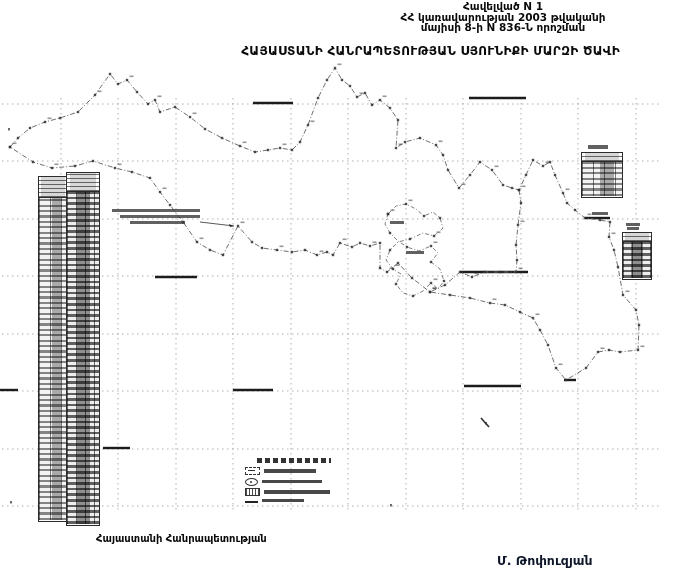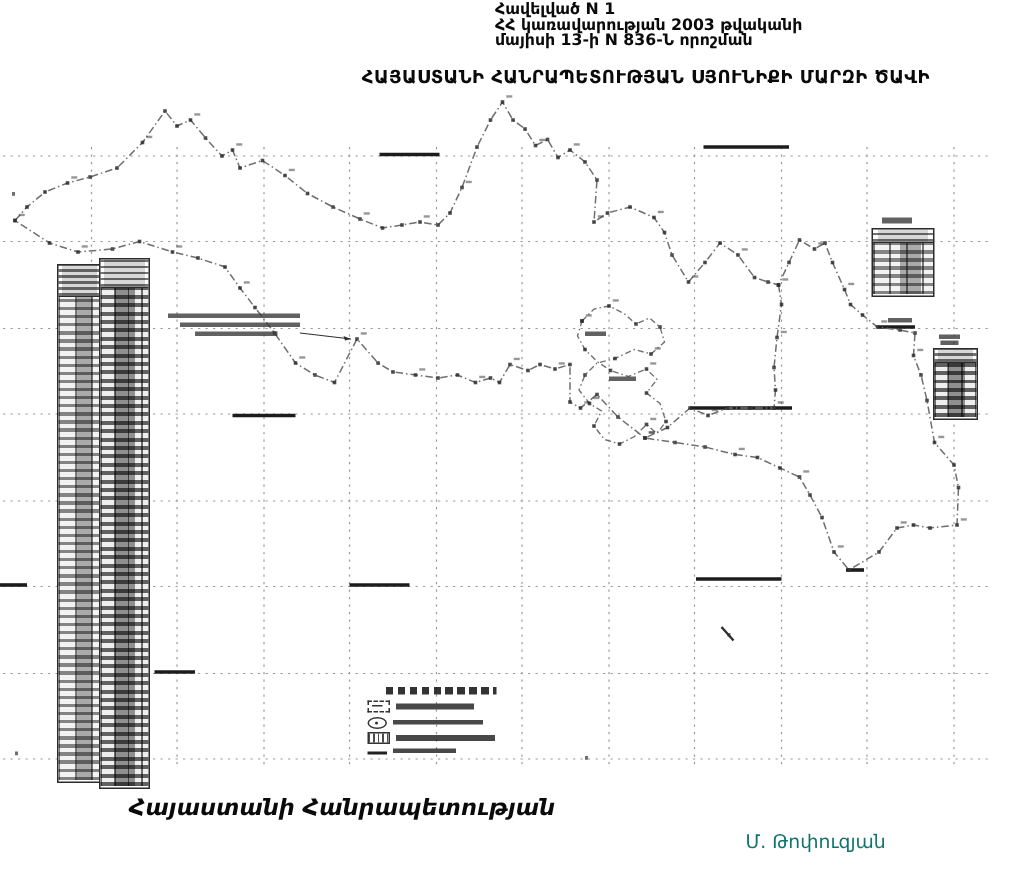--- a/index.html
+++ b/index.html
@@ -1,25 +1,25 @@
 <!DOCTYPE html>
 <html><head>
 <meta charset="utf-8">
 <style>
   html,body{margin:0;padding:0;background:#fff;}
   body{width:676px;height:579px;position:relative;overflow:hidden;
        font-family:"DejaVu Sans",sans-serif;color:#111;}
   .abs{position:absolute;}
   
-  .appendix{top:1px;left:330px;width:346px;text-align:left;
+  .appendix{top:1px;left:330px;width:346px;text-align:center;
             font-size:10.5px;line-height:10.5px;font-weight:bold;color:#0a0a0a;}
   .maptitle{top:46px;left:60px;width:560px;text-align:right;
             font-size:12px;line-height:11.5px;font-weight:bold;color:#0a0a0a;letter-spacing:.3px;}
-  .sig-left{top:532px;left:86px;font-size:15px;line-height:13px;font-weight:bold;color:#0a0a0a;font-style:italic;}
-  .sig-name{top:553px;left:497px;font-size:12.5px;font-weight:normal;color:#0f766e;}
+  .sig-left{top:532px;left:96px;font-size:10px;line-height:13px;font-weight:bold;color:#0a0a0a;}
+  .sig-name{top:553px;left:497px;font-size:12.5px;font-weight:bold;color:#0f172a;}
   
   .noisetbl{border:1px solid #2b2b2b;background:#fdfdfd;}
   .noisetbl .hd{border-bottom:1px solid #2b2b2b;
      background:
        repeating-linear-gradient(0deg, rgba(0,0,0,.55) 0 1.5px, transparent 1.5px 4px),
        linear-gradient(90deg, transparent 0 8%, rgba(0,0,0,.15) 8% 92%, transparent 92%);}
   .noisetbl .bd{position:relative;width:100%;}
   .rows-dense{background:
        repeating-linear-gradient(0deg, rgba(0,0,0,.62) 0 2.6px, rgba(0,0,0,.06) 2.6px 5.6px),
        repeating-linear-gradient(90deg, rgba(0,0,0,.55) 0 1px, transparent 1px 9px),
@@ -44,21 +44,21 @@
   .ltext{height:3.5px;background:rgba(20,20,20,.78);}
   
   #maplayer{position:absolute;left:0;top:0;}
 </style>
 </head>
 <body>
 
 <div class="abs appendix">
   <div>Հավելված N 1</div>
   <div>ՀՀ կառավարության 2003 թվականի</div>
-  <div>մայիսի 13-ի N 836-Ն որոշման</div>
+  <div>մայիսի 8-ի N 836-Ն որոշման</div>
 </div>
 
 <div class="abs maptitle">
   <div>ՀԱՅԱՍՏԱՆԻ ՀԱՆՐԱՊԵՏՈՒԹՅԱՆ ՍՅՈՒՆԻՔԻ ՄԱՐԶԻ ԾԱՎԻ</div>
 </div>
 
 <svg id="maplayer" width="676" height="579" viewBox="0 0 676 579">
     <line x1="61" y1="98" x2="61" y2="510" stroke="#9a9a9a" stroke-width="0.8" stroke-dasharray="1.5 3.5"></line>
     <line x1="118" y1="98" x2="118" y2="510" stroke="#9a9a9a" stroke-width="0.8" stroke-dasharray="1.5 3.5"></line>
     <line x1="176" y1="98" x2="176" y2="510" stroke="#9a9a9a" stroke-width="0.8" stroke-dasharray="1.5 3.5"></line>

